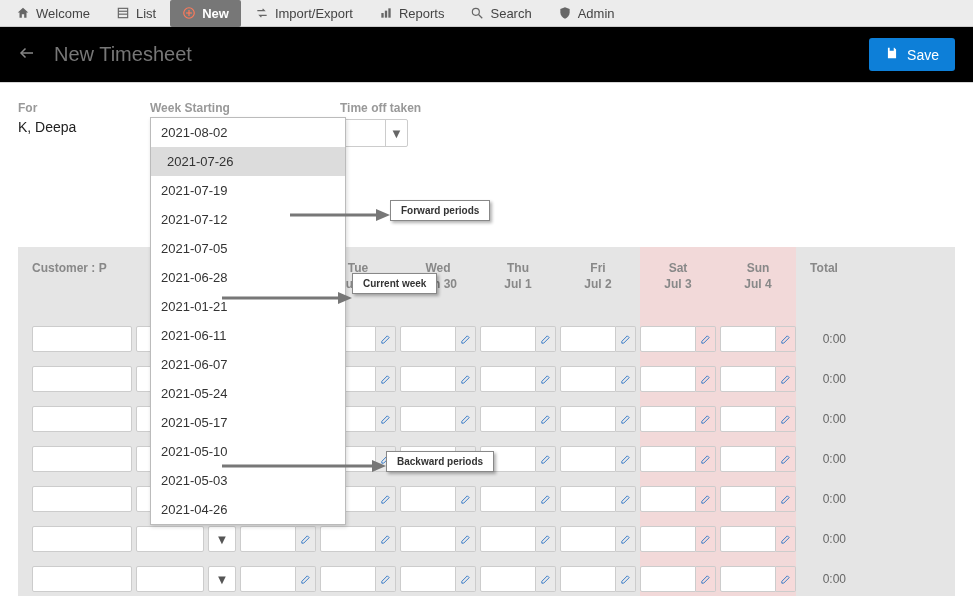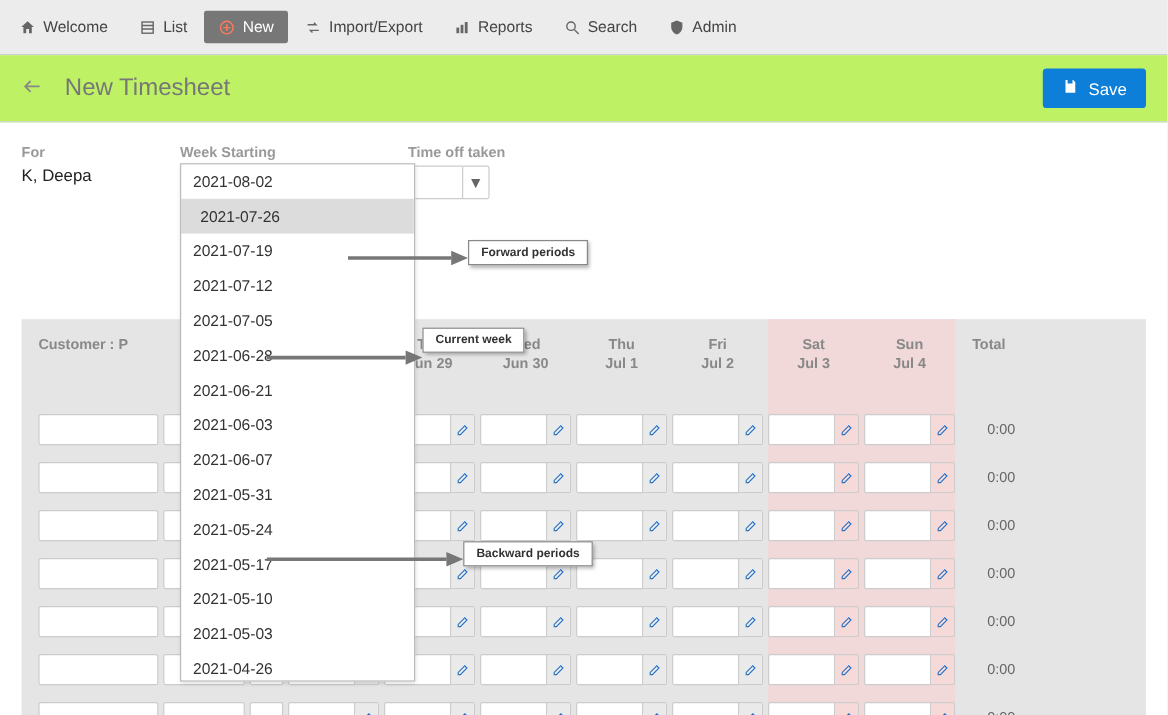--- a/index.html
+++ b/index.html
@@ -1,26 +1,26 @@
 <!DOCTYPE html>
 <html><head>
 <meta charset="utf-8">
 <style>
 * { box-sizing: border-box; margin: 0; padding: 0; }
 body { font-family: Arial, Helvetica, sans-serif; font-size: 13px; color: #333; background: #fff; width: 973px; height: 596px; overflow: hidden; position: relative; }
 
 
-.topnav { display: flex; align-items: center; height: 46px; background: #ececec; border-bottom: 1px solid #ccc; padding: 0 4px; gap: 2px; }
+.topnav { display: flex; align-items: center; height: 27px; background: #ececec; border-bottom: 1px solid #ccc; padding: 0 4px; gap: 2px; }
 .topnav .item { display: flex; align-items: center; gap: 6px; padding: 6px 12px; color: #444; cursor: pointer; border-radius: 2px; }
-.topnav .item.active { background: #777; color: #fff; }
+.topnav .item.active { background: #777; color: #fff; font-weight: bold; }
 .topnav .item.active .icon { color: #ff7a5a; }
 .topnav .icon { width: 14px; height: 14px; display: inline-flex; align-items: center; justify-content: center; color: #666; }
 
 
-.subheader { display: flex; align-items: center; justify-content: space-between; background: #bef264; border-bottom: 1px solid #d6d6d6; height: 56px; padding: 0 18px; }
+.subheader { display: flex; align-items: center; justify-content: space-between; background: #000000; border-bottom: 1px solid #d6d6d6; height: 56px; padding: 0 18px; }
 .subheader-left { display: flex; align-items: center; gap: 18px; }
 .back-arrow { width: 18px; color: #888; cursor: pointer; }
 .page-title { font-size: 20px; font-weight: 400; color: #777; }
 .save-btn { background: #0d7fd8; color: #fff; border: none; border-radius: 3px; padding: 8px 16px; font-size: 14px; cursor: pointer; display: flex; align-items: center; gap: 8px; }
 
 
 .form-row { display: flex; gap: 22px; padding: 18px 18px 10px 18px; position: relative; }
 .field-block .label { font-size: 12px; color: #999; font-weight: bold; margin-bottom: 4px; }
 .field-block .value { font-size: 14px; color: #222; }
 .dropdown-btn { display: flex; align-items: center; justify-content: space-between; width: 168px; height: 28px; background: #8a8a8a; color: #fff; border-radius: 2px; padding: 0 8px; cursor: pointer; font-size: 13px; }
@@ -170,24 +170,23 @@
     </div>
 
     <div class="dd-pop">
       <div class="dd-scroll" id="dd-scroll">
           <div class="dd-item">2021-08-02</div>
           <div class="dd-item highlight">2021-07-26</div>
           <div class="dd-item">2021-07-19</div>
           <div class="dd-item">2021-07-12</div>
           <div class="dd-item">2021-07-05</div>
           <div class="dd-item">2021-06-28</div>
-          <div class="dd-item">2021-06-21</div>
-          <div class="dd-item">2021-06-03</div>
+          <div class="dd-item">2021-01-21</div>
+          <div class="dd-item">2021-06-11</div>
           <div class="dd-item">2021-06-07</div>
-          <div class="dd-item">2021-05-31</div>
           <div class="dd-item">2021-05-24</div>
           <div class="dd-item">2021-05-17</div>
           <div class="dd-item">2021-05-10</div>
           <div class="dd-item">2021-05-03</div>
           <div class="dd-item">2021-04-26</div>
         </div>
     </div>
   </div>
 
   <div class="field-block">

